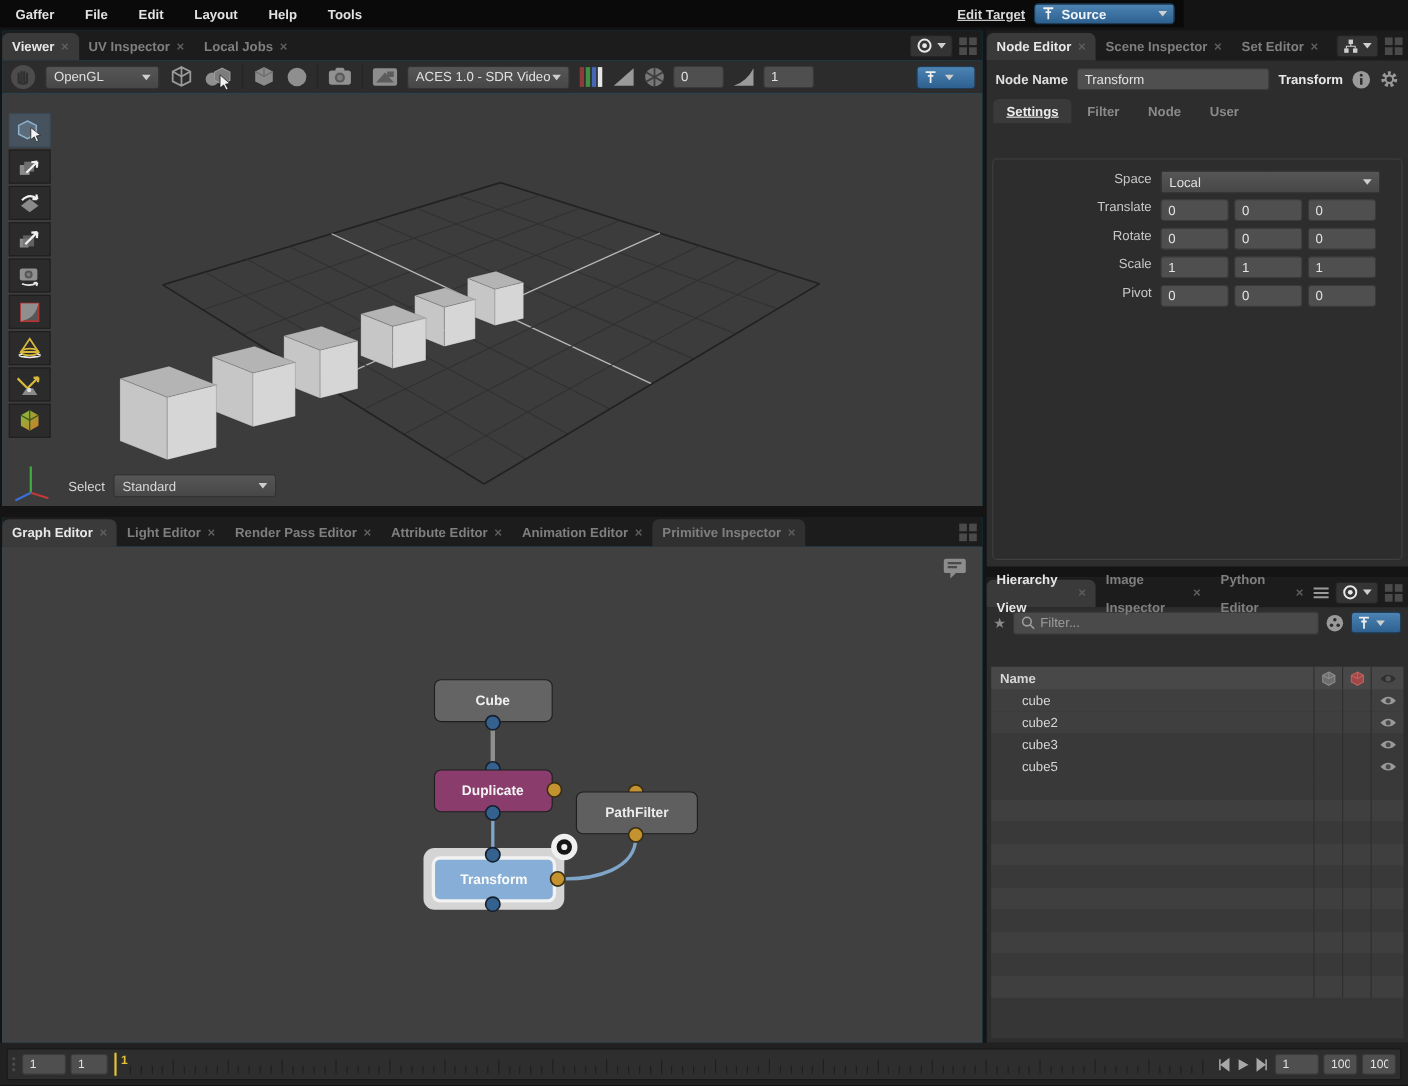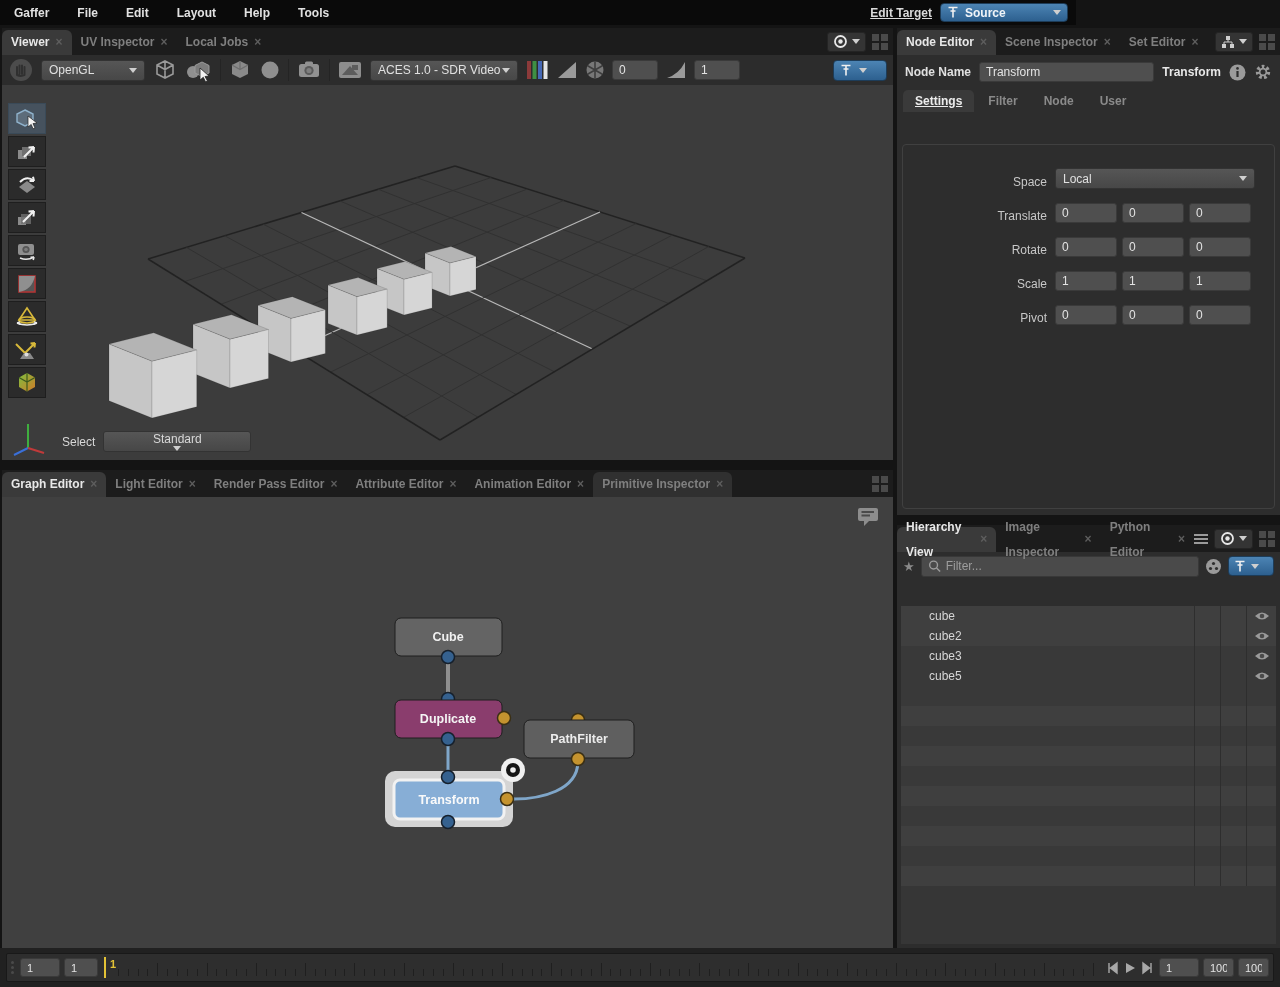--- a/index.html
+++ b/index.html
@@ -35,39 +35,39 @@
   
   #viewer-panel { left:2px; top:28px; width:891px; height:432px; }
   #viewer-toolbar { position:relative; height:30px; background:#2c2c2c; display:flex; align-items:center; padding:0 6px; gap:7px; }
   .tool-sep { width:1px; height:22px; background:#242424; }
   #viewport { position:absolute; left:0; top:57px; width:891px; height:375px; background:#3c3c3c; overflow:hidden; }
   #tool-column { position:absolute; left:6px; top:18px; display:flex; flex-direction:column; gap:2px; }
   .tool-btn { width:38px; height:31px; background:#2b2b2b; border:1px solid #1e1e1e; display:flex; align-items:center; justify-content:center; }
   .tool-btn.active { background:#46525e; border-color:#3a4a58; }
   #select-row { position:absolute; left:60px; bottom:8px; display:flex; align-items:center; gap:8px; }
   #select-row .lbl { color:#d8d8d8; }
-  #select-dd { width:148px;flex-direction:column; }
+  #select-dd { width:148px; }
   #axis-gizmo { position:absolute; left:6px; bottom:4px; }
 
   
   #graph-panel { left:2px; top:470px; width:891px; height:478px; }
   #graph-canvas { position:absolute; left:0; top:27px; width:891px; height:451px; background:#404040; }
   .tab.hl { background:#303030; }
 
   
   #nodeeditor-panel { left:897px; top:28px; width:383px; height:487px; background:#2d2d2d; }
   #nodename-row { display:flex; align-items:center; padding:7px 8px 6px 8px; gap:8px; }
   #nodename-row .lbl { font-weight:bold; color:#e0e0e0; white-space:nowrap; }
   #nodename-input { flex:1; min-width:0; }
   #node-type { font-weight:bold; color:#e8e8e8; }
   #ne-subtabs { display:flex; align-items:flex-end; height:24px; padding:0 6px; gap:2px; }
   .subtab { padding:0 12px; height:22px; line-height:22px; font-weight:bold; color:#8a8a8a; border-radius:5px 5px 0 0; }
   .subtab.active { background:#3a3a3a; color:#ececec;text-decoration:underline; }
   #ne-frame { position:absolute; left:5px; top:116px; right:5px; bottom:6px; border:1px solid #404040; border-radius:4px; padding-top:10px; }
-  .form-row { display:flex; align-items:flex-end; margin:12px 8px 4px 0; height:22px; }
+  .form-row { display:flex; align-items:flex-start; margin:0 8px 4px 0; height:22px; }
   .form-row .flabel { width:152px; text-align:right; padding-right:8px; color:#c8c8c8; }
   .form-row .f3 { width:62px; margin-right:5px; }
   #space-dd { width:200px; }
 
   
   #hier-panel { left:897px; top:525px; width:383px; height:423px; background:#2d2d2d; }
   #hier-filter-row { display:flex; align-items:center; height:28px; padding:0 6px; gap:6px; }
   #hier-star { color:#8a8a8a; font-size:13px; }
   #filter-box { flex:1; display:flex; align-items:center; gap:5px; padding:0 6px; height:21px; background:#4a4a4a; border:1px solid #383838; border-radius:3px; }
   #filter-box input { background:transparent; border:none; outline:none; color:#e0e0e0; width:100%; font-family:"Liberation Sans",sans-serif; font-size:12px; }
@@ -570,20 +570,41 @@
           <circle cx="11.5" cy="10.5" r="1.6" fill="#2d2d2d"></circle>
         </svg>
       <div class="blue-btn" id="hier-pin-btn">
         <svg width="12" height="13" viewBox="0 0 12 13">
             <path d="M1.5 1.5 H10.5 M6 1.5 V11.5 M3.5 5 H8.5" stroke="#f0f0f0" stroke-width="1.6" fill="none"></path>
           </svg>
         <span class="tri-down"></span>
       </div>
     </div>
     <div id="hier-table">
+      <div class="hrow" id="hier-header">
+        <span class="cname" style="padding-left:8px">Name</span>
+        <span class="cicon">
+            <svg width="14" height="14" viewBox="0 0 14 14">
+              <path d="M7 1 L12.5 4 L12.5 10 L7 13 L1.5 10 L1.5 4 Z" fill="#6e6e6e" stroke="#8c8c8c"></path>
+              <path d="M7 1 V7 M1.5 4 L7 7 L12.5 4" stroke="#8c8c8c" fill="none"></path>
+            </svg>
+          </span>
+        <span class="cicon">
+            <svg width="14" height="14" viewBox="0 0 14 14">
+              <path d="M7 1 L12.5 4 L12.5 10 L7 13 L1.5 10 L1.5 4 Z" fill="#a04848" stroke="#c06060"></path>
+              <path d="M7 1 V7 M1.5 4 L7 7 L12.5 4" stroke="#c06060" fill="none"></path>
+            </svg>
+          </span>
+        <span class="ceye">
+            <svg width="16" height="12" viewBox="0 0 16 12">
+              <path d="M1 6 Q8 -1 15 6 Q8 13 1 6 Z" fill="#2f2f2f"></path>
+              <circle cx="8" cy="6" r="2.4" fill="#555"></circle>
+            </svg>
+          </span>
+      </div>
       <div id="hier-rows">
           <div class="hrow a">
             <span class="cname"><span class="indent"></span>cube</span>
             <span class="cicon"></span>
             <span class="cicon"></span>
             <span class="ceye">
               <svg width="16" height="12" viewBox="0 0 16 12">
                 <path d="M1 6 Q8 -1 15 6 Q8 13 1 6 Z" fill="#9a9a9a"></path>
                 <circle cx="8" cy="6" r="2.3" fill="#4a4a4a"></circle>
               </svg>

